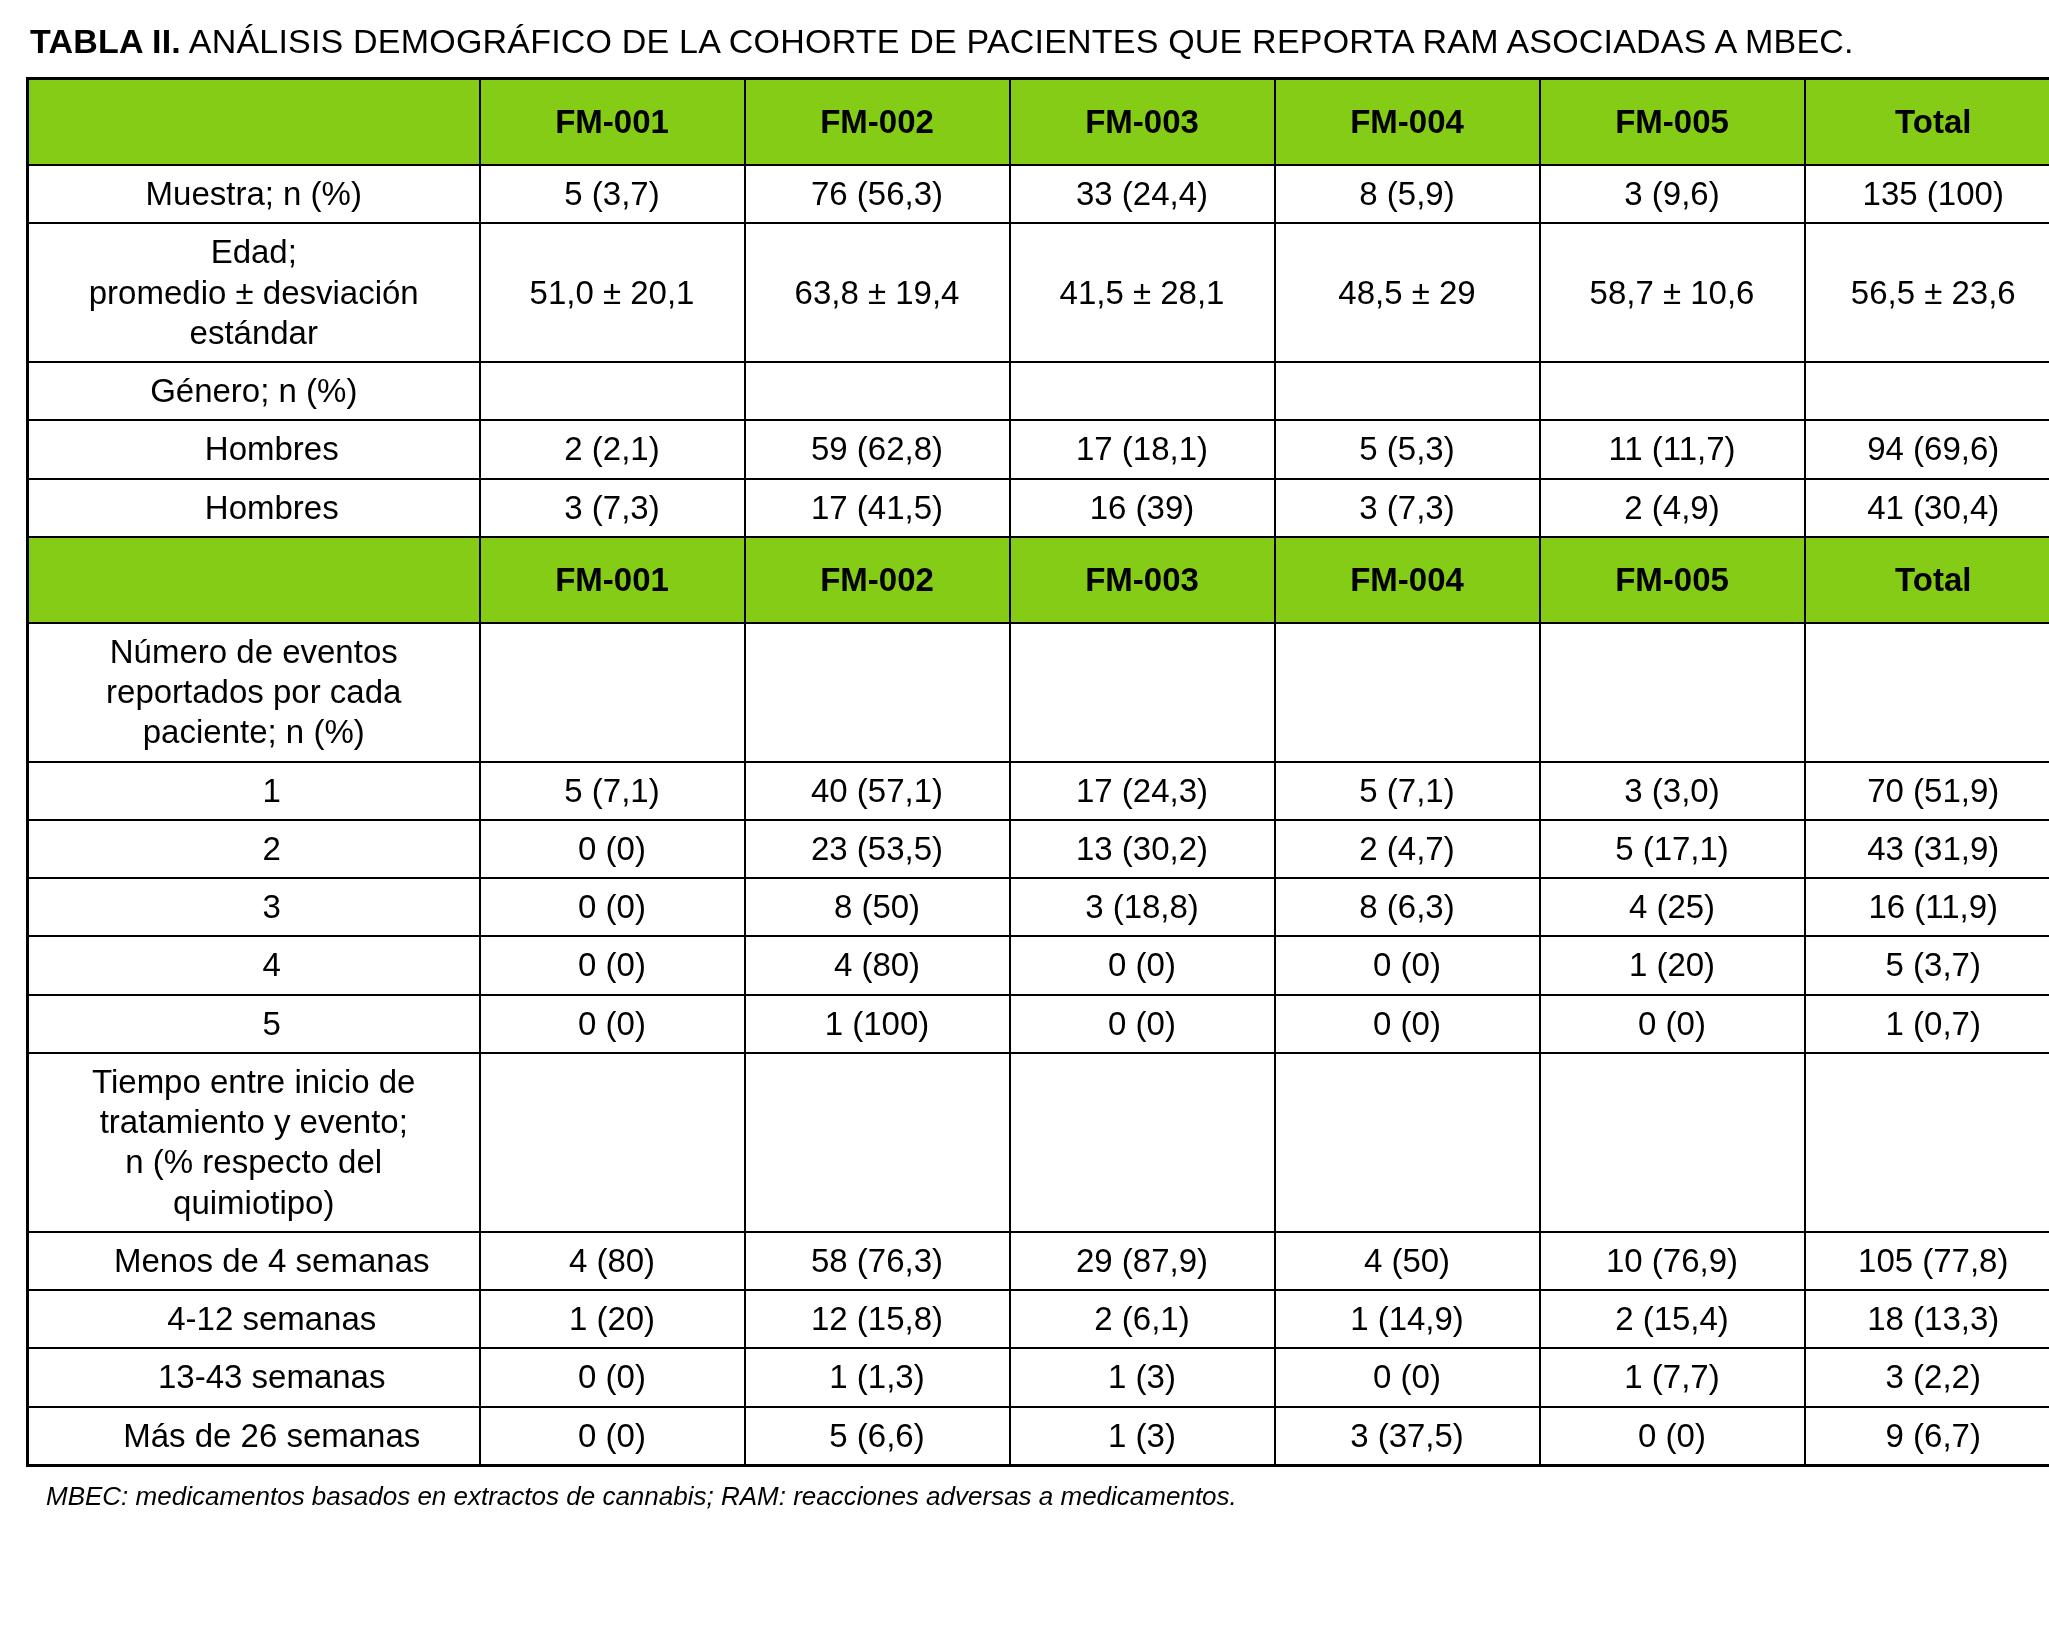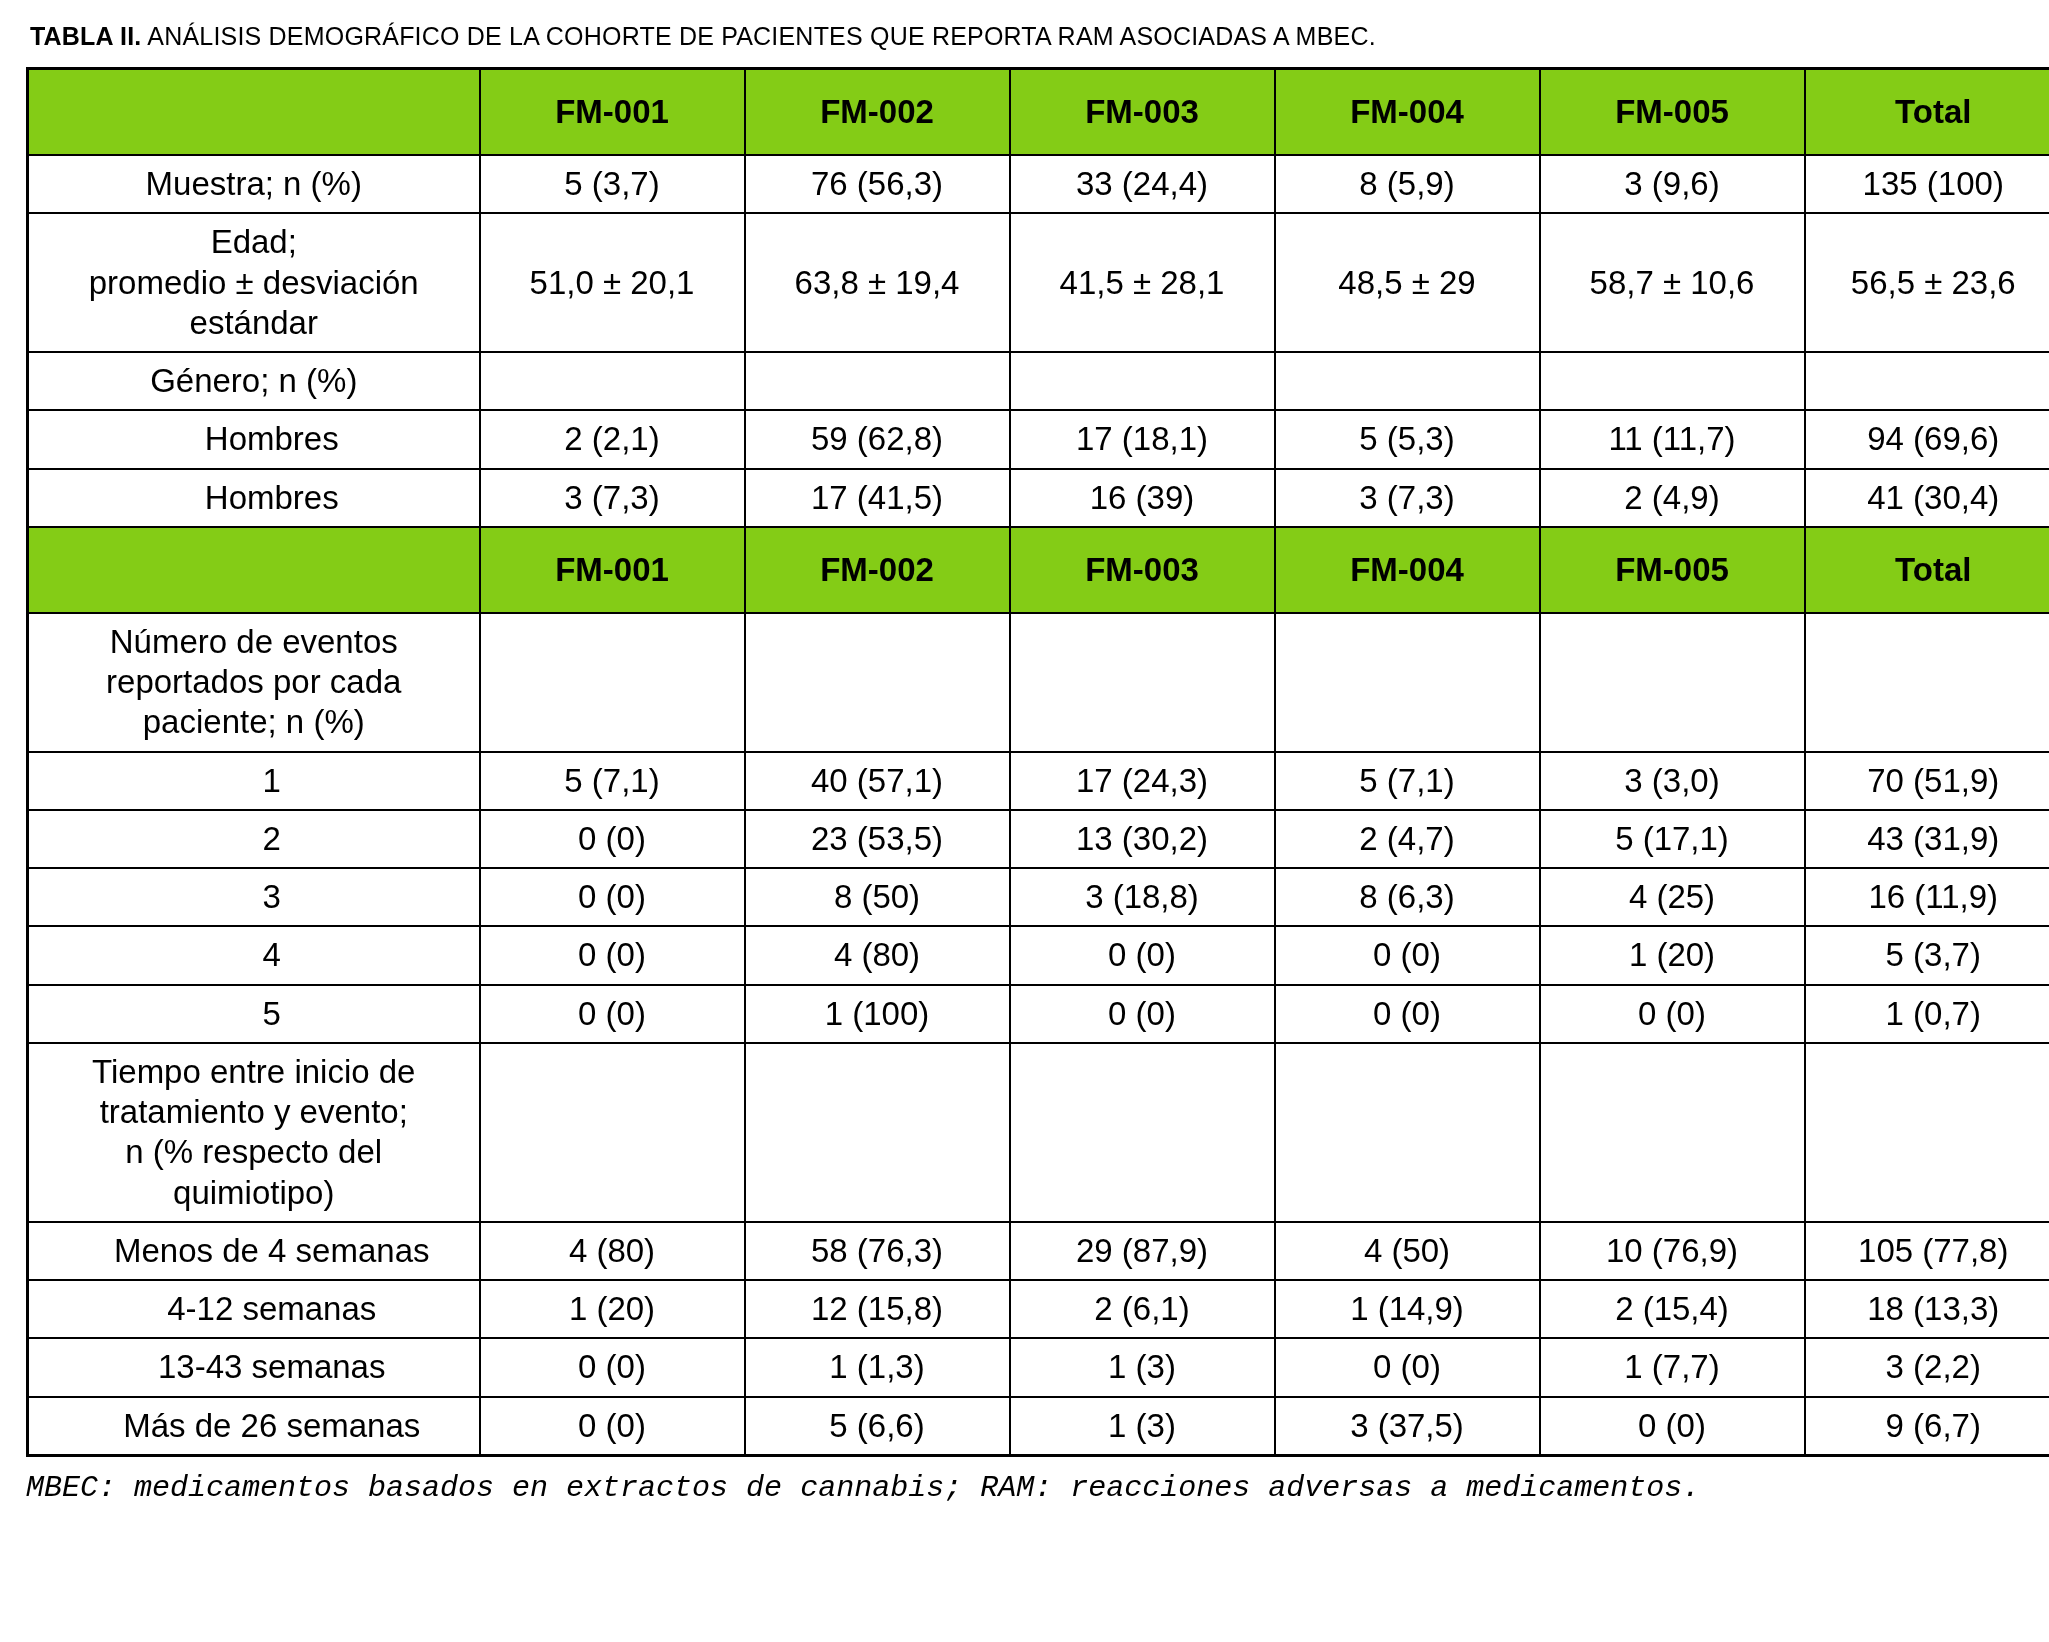--- a/index.html
+++ b/index.html
@@ -12,21 +12,21 @@
     font-family: "Liberation Sans", sans-serif;
     color: #000000;
     -webkit-font-smoothing: antialiased;
   }
   .page {
     width: 2049px;
     box-sizing: border-box;
     padding: 22px 26px 10px 26px;
   }
   .table-caption {
-    font-size: 25px;
+    font-size: 34px;
     letter-spacing: 0.2px;
     margin: 0 0 16px 4px;
     white-space: nowrap;
   }
   .table-caption .cap-strong {
     font-weight: bold;
   }
   table.demo {
     border-collapse: collapse;
     width: 1996px;
@@ -57,25 +57,24 @@
     font-weight: bold;
     padding-left: 14px;
   }
   td.rowlabel.sub {
     font-weight: normal;
     padding-left: 46px;
   }
   td.blank { }
   .tall-label { line-height: 1.25; }
   .footnote {
-    font-size: 30px;
+    font-size: 26px;
     font-style: italic;
-    margin: 14px 0 0 0;
+    margin: 14px 0 0 20px;
     white-space: nowrap;
-    font-family: Liberation Mono, monospace;
   }
 </style>
 </head>
 <body>
 
 <div class="page">
 
   <div class="table-caption">
     <span class="cap-strong">TABLA II.</span><span> ANÁLISIS DEMOGRÁFICO DE LA COHORTE DE PACIENTES QUE REPORTA RAM ASOCIADAS A MBEC.</span>
   </div>

